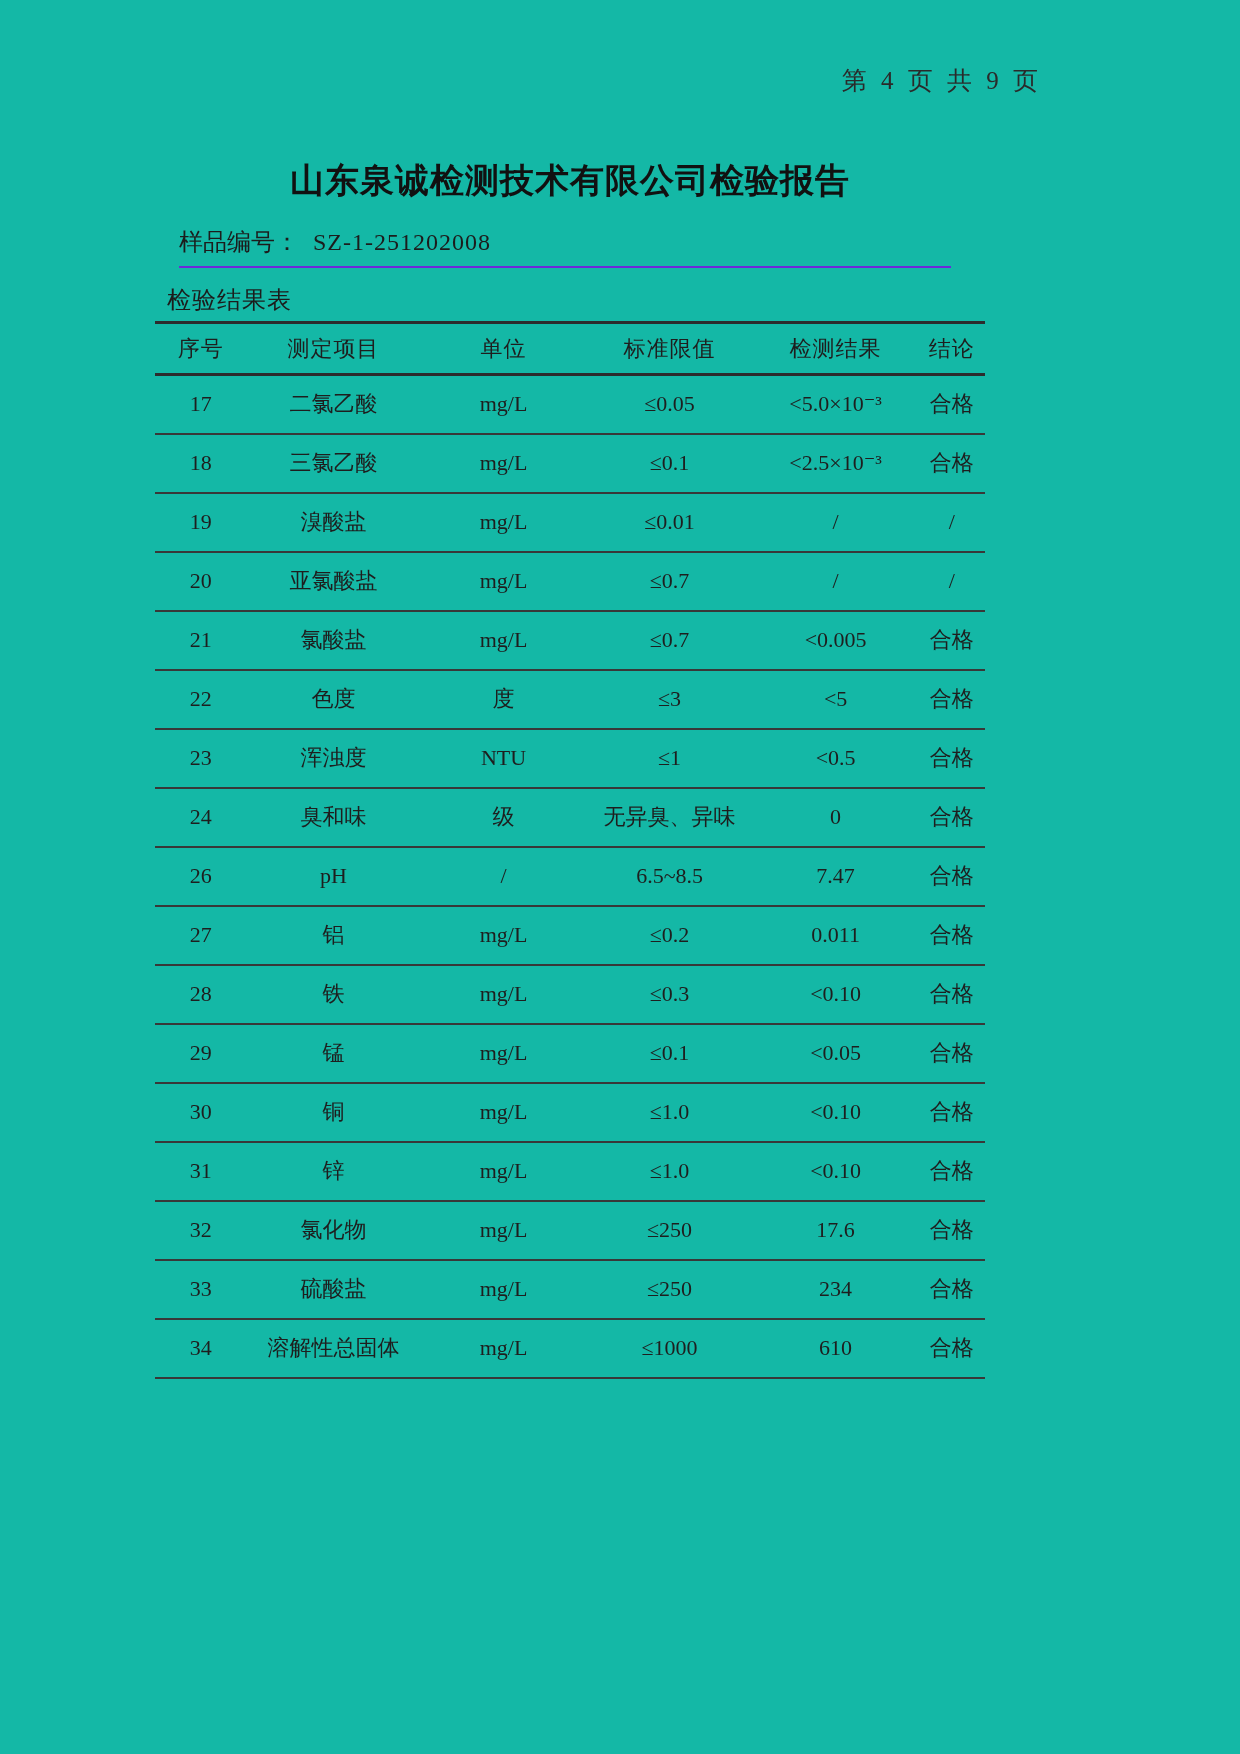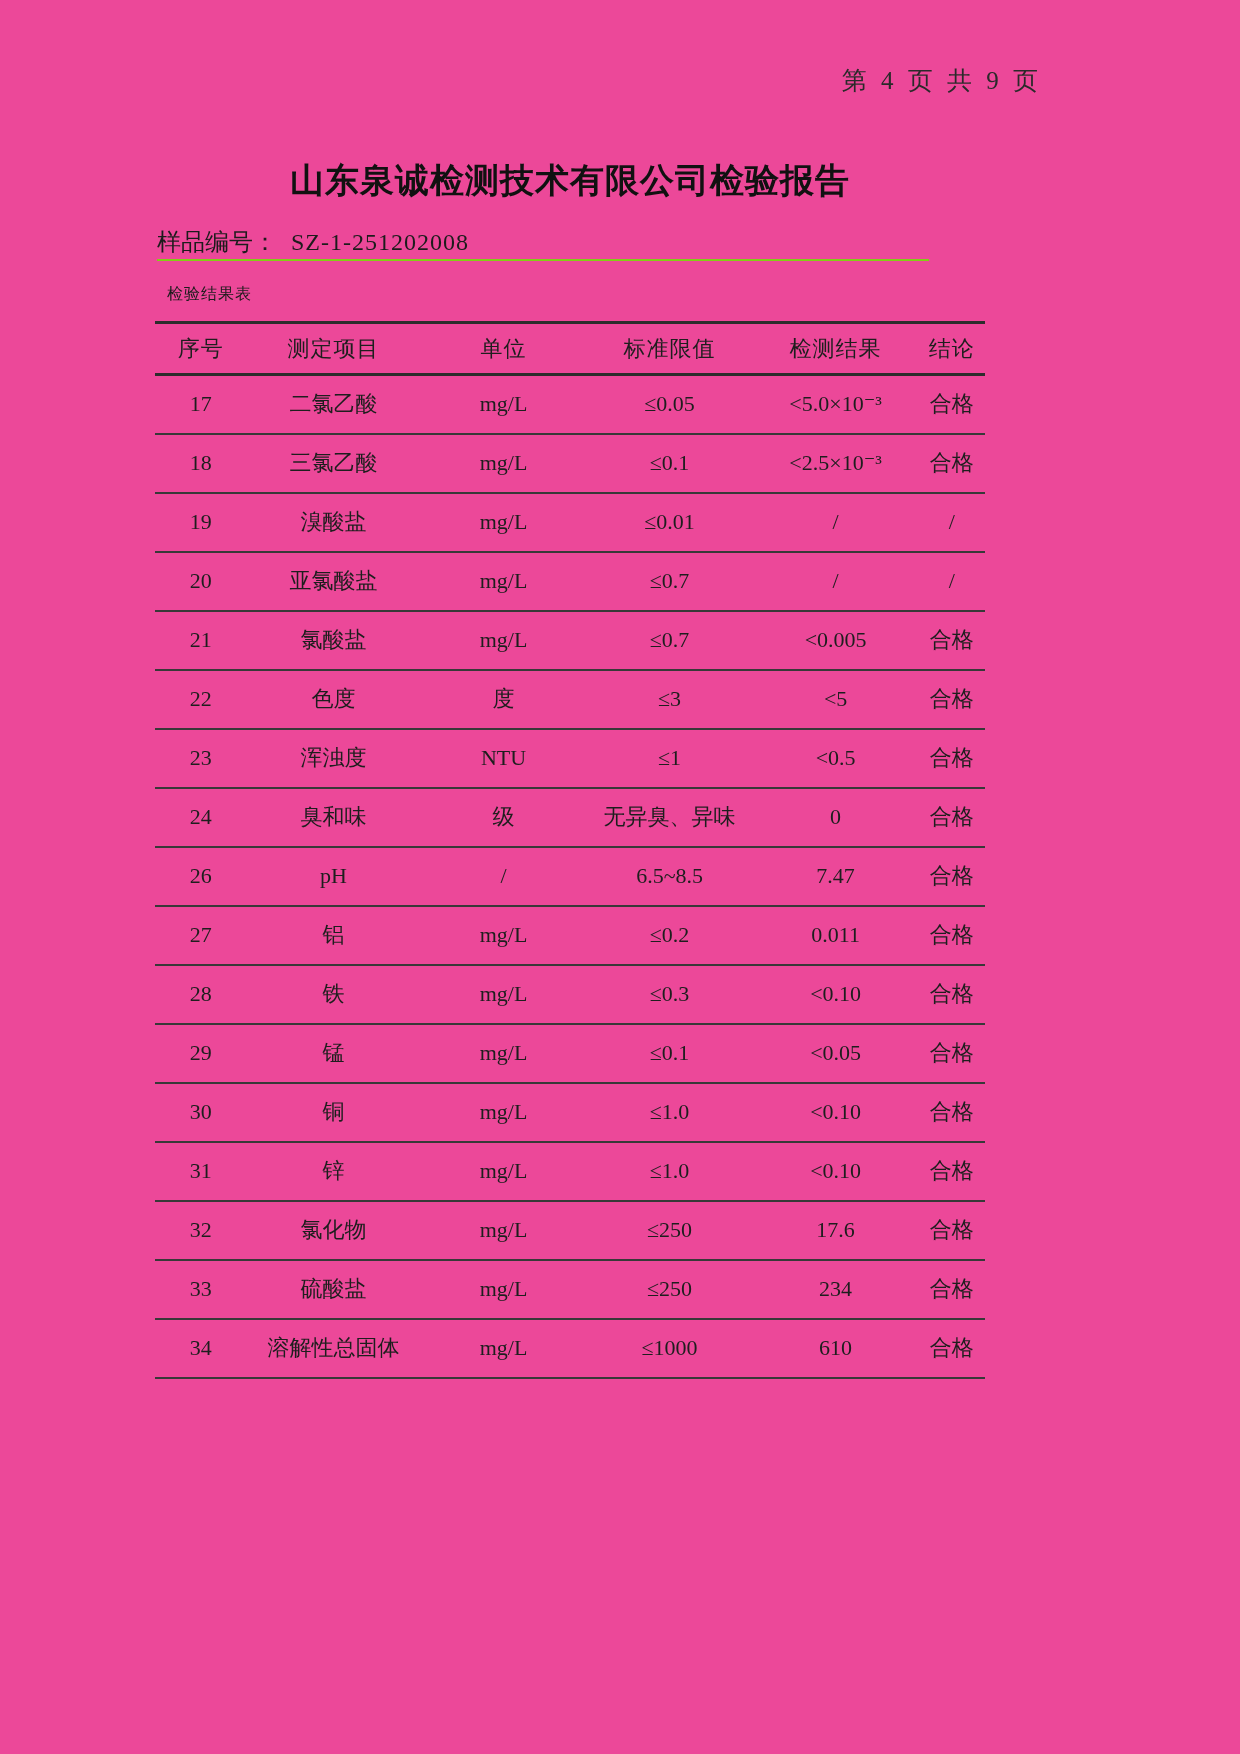--- a/index.html
+++ b/index.html
@@ -2,21 +2,21 @@
 <html><head>
 <meta charset="utf-8">
 <style>
   * { margin: 0; padding: 0; box-sizing: border-box; }
   html, body { background: #e8e8e8; }
   .page {
     position: relative;
     width: 1240px;
     height: 1754px;
     margin: 0 auto;
-    background: #ec4899;
+    background: #14b8a6;
     font-family: "Liberation Serif", "DejaVu Serif", serif;
     color: #1c1c1c;
     overflow: hidden;
   }
   .page-number {
     position: absolute;
     top: 64px;
     right: 198px;
     font-size: 25px;
     letter-spacing: 4px;
@@ -30,36 +30,36 @@
     width: 830px;
     text-align: center;
     font-size: 34px;
     font-weight: bold;
     letter-spacing: 1px;
     color: #111;
   }
   .sample-line {
     position: absolute;
     top: 226px;
-    left: 157px;
+    left: 179px;
     width: 772px;
-    border-bottom: 2px solid #84cc16;
-    padding-bottom: 1px;
+    border-bottom: 2px solid #6d28d9;
+    padding-bottom: 8px;
     font-size: 24px;
     white-space: nowrap;
   }
   .sample-line .sample-no {
     margin-left: 14px;
     letter-spacing: 1px;
   }
   .table-caption {
     position: absolute;
     top: 284px;
     left: 167px;
-    font-size: 16px;
+    font-size: 24px;
     letter-spacing: 1px;
   }
   .result-table {
     position: absolute;
     top: 321px;
     left: 155px;
     width: 830px;
     border-collapse: collapse;
     font-size: 22px;
     color: #1e1e1e;

